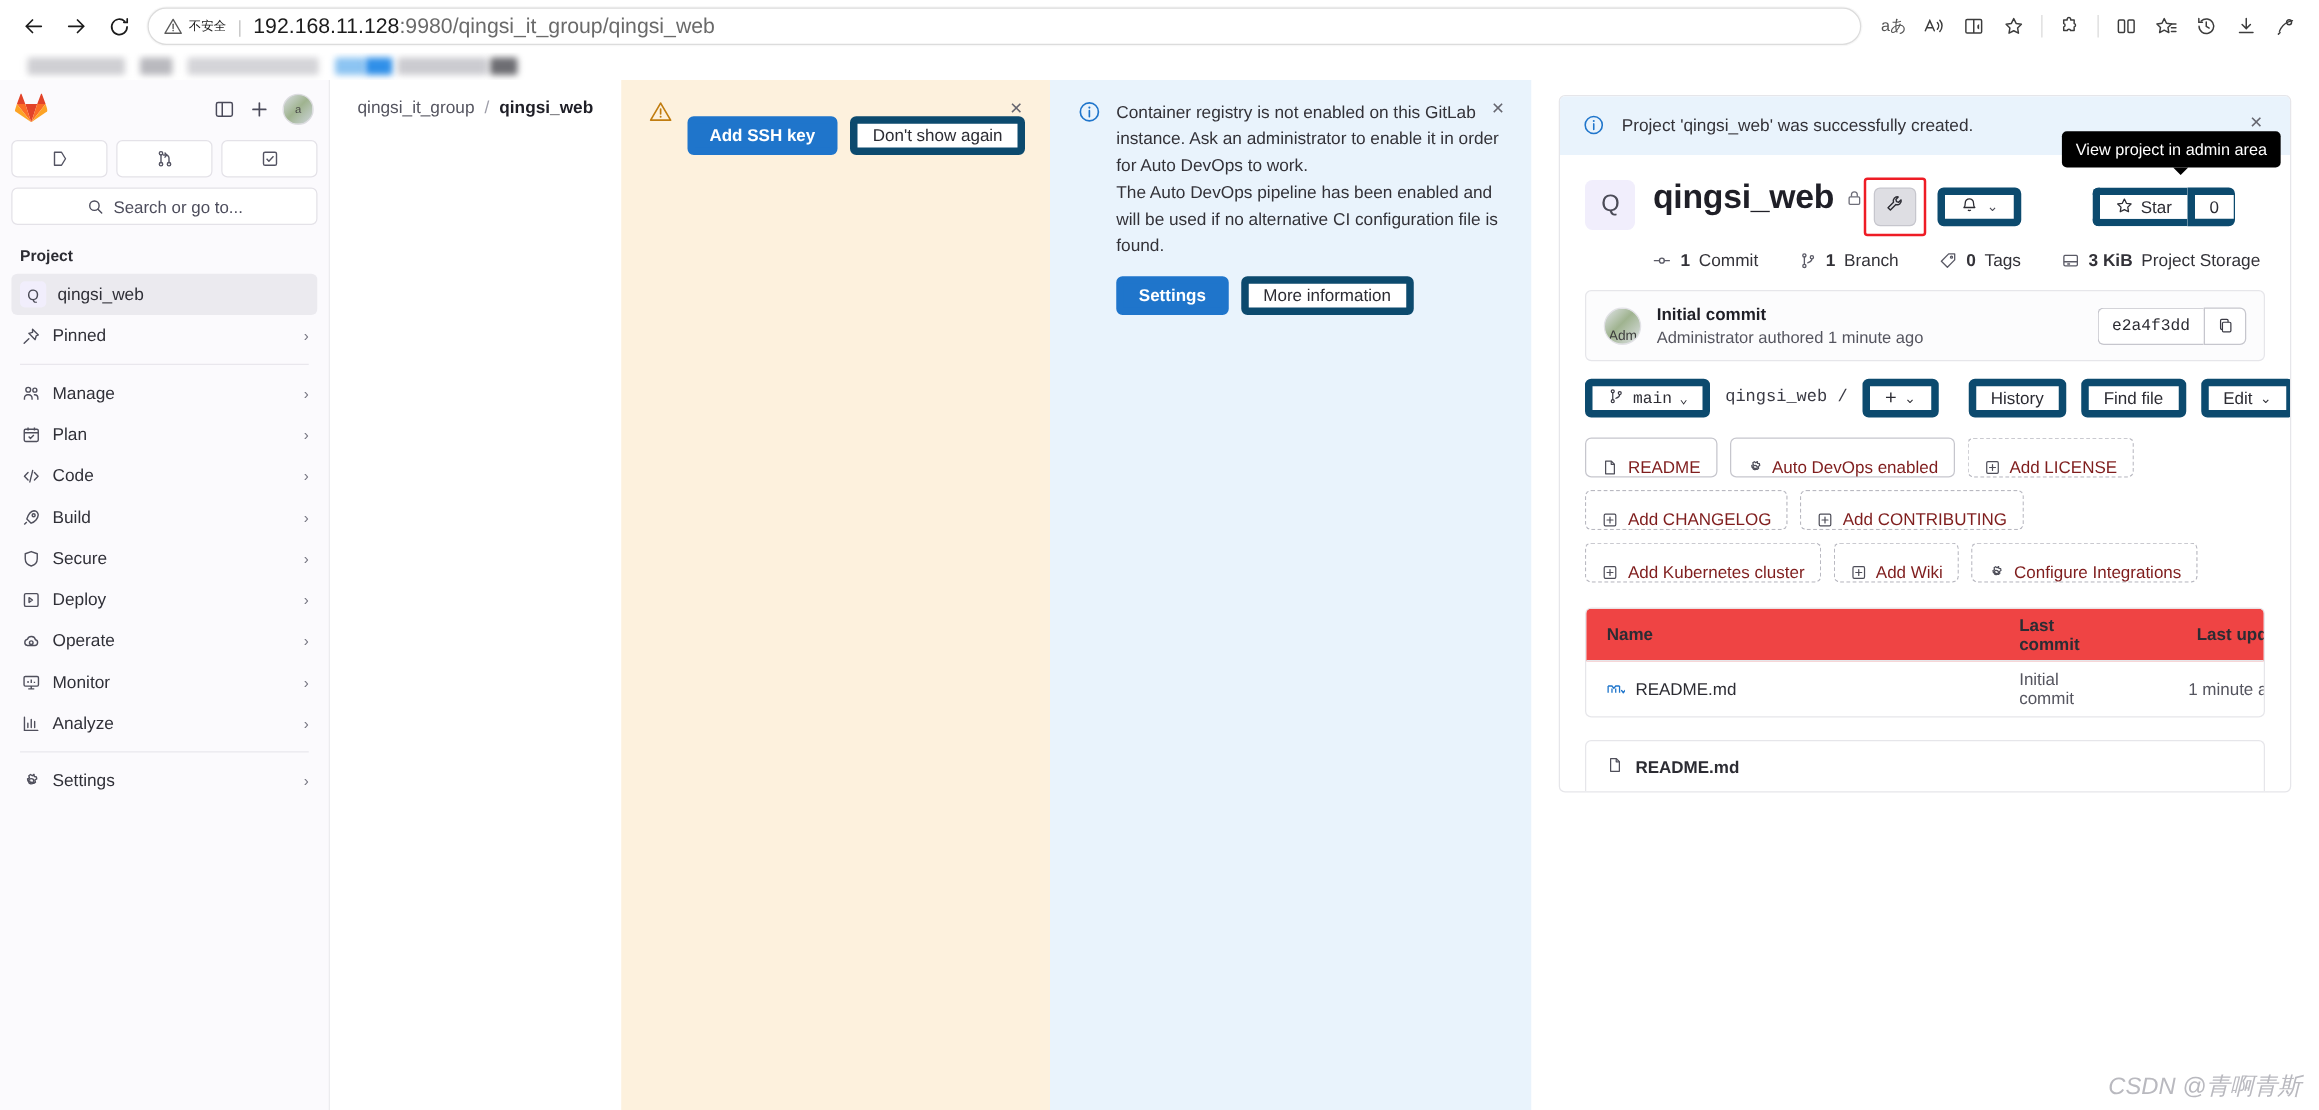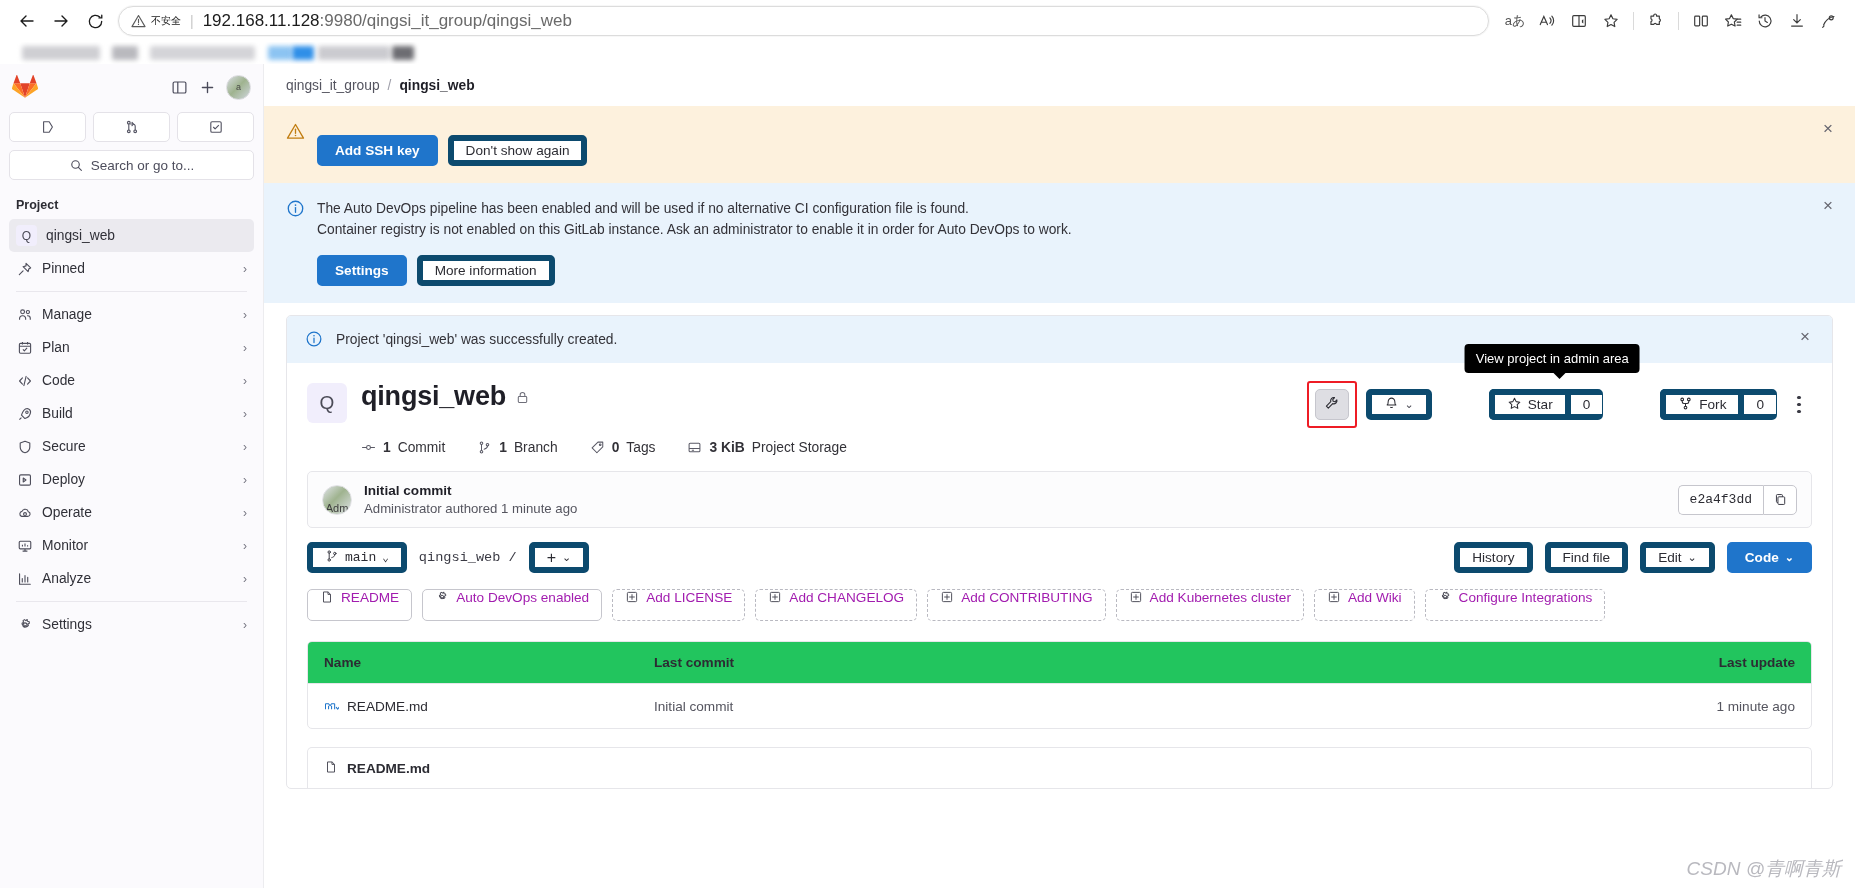--- a/index.html
+++ b/index.html
@@ -63,21 +63,21 @@
   .nav-ico { width: 17px; height: 17px; flex: none; margin-right: 9px; display:flex; align-items:center;
              justify-content:center; color: #4f4f5c; }
   .proj-badge { width: 21px; height: 21px; border-radius: 4px; background: #f1eefc; color: #4b4b57;
                 font-size: 12px; display: flex; align-items: center; justify-content: center;
                 margin-right: 9px; flex: none; }
   .nav-label { flex: 1 1 auto; white-space: nowrap; }
   .chev { color: #767682; font-size: 12px; flex:none; }
   .nav-divider { height: 1px; background: #e9e7ed; margin: 6px 7px; }
 
   
-  #content { flex: 1 1 auto; overflow: hidden; display: flex; flex-direction: column; background:#fff; }
+  #content { flex: 1 1 auto; overflow: hidden; display: flex; flex-direction: row; background:#fff; }
   #breadcrumb { height: 42px; display: flex; align-items: center; padding: 0 22px; font-size: 13.8px; }
   #breadcrumb .bc-group { color: #555560; }
   #breadcrumb .bc-sep { color: #9d9da8; margin: 0 8px; }
   #breadcrumb .bc-current { color: #1f1f27; font-weight: 700; }
 
   
   .alert { display: flex; padding: 15px 20px 17px 22px; position: relative; }
   .alert-warning { background: #fdf1dd; }
   .alert-info { background: #e9f3fc; }
   .alert-ico { width: 19px; height: 19px; flex: none; margin-right: 12px; margin-top: 1px; }
@@ -148,29 +148,29 @@
              font-size: 13px; color: #2c2c33; background: #fff; }
   .sha-copy { height: 30px; width: 34px; border: 1px solid #c6c6cd; border-radius: 0 5px 5px 0;
              display:flex; align-items:center; justify-content:center; background:#fff; color:#3a3a44; }
 
   #file-toolbar { display: flex; align-items: center; padding: 14px 20px 0 20px; gap: 12px; }
   .branch-btn { font-family: "Liberation Mono", monospace; font-size: 13px; }
   .path-text { font-size: 13.6px; color: #3a3a44; font-family: "Liberation Mono", monospace; }
   .tb-spacer { flex: 1 1 auto; }
 
   #quick-actions { display: flex; flex-wrap: wrap; gap: 10px; padding: 16px 20px 4px 20px; }
-  .qa { height: 32px; border-radius: 5px; padding: 0 12px; font-size: 13.6px; color: #a21caf;
-        display: inline-flex; align-items: flex-start; gap: 7px; background: #fff; white-space: nowrap; }
+  .qa { height: 32px; border-radius: 5px; padding: 0 12px; font-size: 13.6px; color: #7f1d1d;
+        display: inline-flex; align-items: flex-end; gap: 7px; background: #fff; white-space: nowrap; }
   .qa.solid { border: 1px solid #c6c6cd; }
   .qa.dashed { border: 1px dashed #b9b9c1; }
   .qa .qa-ico { color: #4e4e59; display: flex; }
 
   #files-card { margin: 16px 20px 0 20px; border: 1px solid #e6e6ea; border-radius: 5px; overflow: hidden; }
   .files-head, .files-row { display: flex; align-items: center; padding: 0 16px; font-size: 13.6px; }
-  .files-head { height: 42px; background: #22c55e; border-bottom: 1px solid #e6e6ea;
+  .files-head { height: 42px; background: #ef4444; border-bottom: 1px solid #e6e6ea;
                 font-weight: 700; color: #2c2c33; }
   .files-row { height: 44px; }
   .col-name { width: 330px; flex: none; display: flex; align-items: center; gap: 8px; }
   .col-commit { flex: 1 1 auto; color: #55555f; }
   .col-update { width: 170px; flex: none; text-align: right; color: #55555f; }
   .files-head .col-commit, .files-head .col-update { color: #2c2c33; }
   .md-ico { color: #1f75cb; font-size: 10px; font-weight: 700; letter-spacing: -.5px; display:flex; }
   .file-link { color: #2c2c33; }
 
   #readme-card { margin: 18px 20px 0 20px; border: 1px solid #e6e6ea; border-radius: 5px 5px 0 0;
@@ -510,22 +510,22 @@
 
     <div class="alert alert-info">
       <span class="alert-ico">
         <svg width="19" height="19" viewBox="0 0 20 20" fill="none" stroke="#1f75cb" stroke-width="1.4">
               <circle cx="10" cy="10" r="7.6"></circle>
               <path d="M10 9v5" stroke-linecap="round"></path>
               <circle cx="10" cy="6.4" r=".9" fill="#1f75cb" stroke="none"></circle>
             </svg>
       </span>
       <div class="alert-body">
+        <div class="alert-text">Container registry is not enabled on this GitLab instance. Ask an administrator to enable it in order for Auto DevOps to work.</div>
         <div class="alert-text">The Auto DevOps pipeline has been enabled and will be used if no alternative CI configuration file is found.</div>
-        <div class="alert-text">Container registry is not enabled on this GitLab instance. Ask an administrator to enable it in order for Auto DevOps to work.</div>
         <div class="alert-actions">
           <button class="btn btn-primary">Settings</button>
           <button class="btn">More information</button>
         </div>
       </div>
       <span class="alert-close">×</span>
     </div>
 
     <div id="project-pane">
       <div id="project-card">

